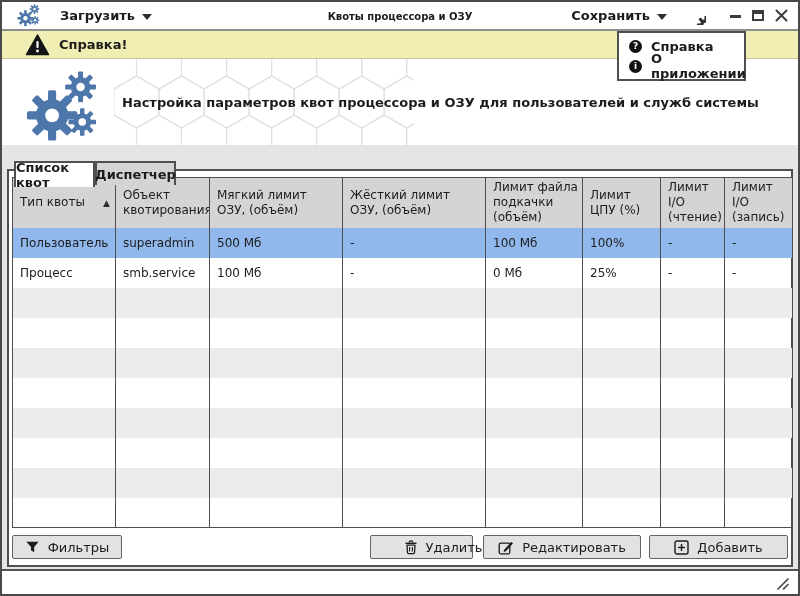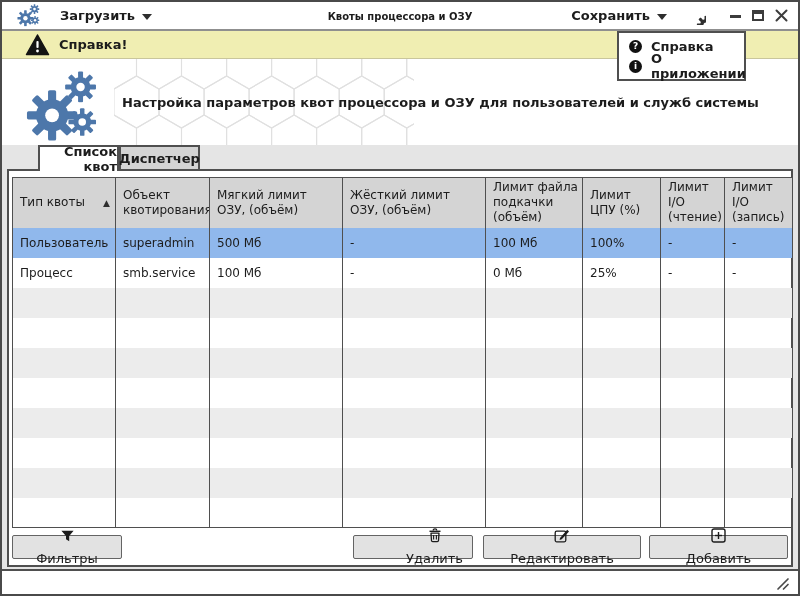--- a/index.html
+++ b/index.html
@@ -32,22 +32,22 @@
   .banner-text { font-size: 13px; font-weight: bold; margin-left: 9px; }
 
   
   .hero { position: absolute; top: 57px; left: 0; right: 0; height: 86px; background: #fff; overflow: hidden; }
   .hex-bg { position: absolute; left: 112px; top: 0; right: 0; bottom: 0; }
   .hero-logo { position: absolute; left: 24px; top: 12px; width: 84px; height: 72px; color: #4d77aa; }
   .hero-text { position: absolute; left: 120px; top: 50%; transform: translateY(-50%);
     font-size: 13px; font-weight: bold; z-index: 2; white-space: nowrap; }
 
   
-  .tabbar { position: absolute; top: 143px; left: 0; right: 0; height: 26px; z-index: 3;
-    display: flex; align-items: flex-start; padding-left: 36px; text-align: right; }
+  .tabbar { position: absolute; top: 159px; left: 0; right: 0; height: 26px; z-index: 3;
+    display: flex; align-items: flex-start; padding-left: 12px; }
   .tab { font-size: 13px; font-weight: bold; display: flex; align-items: center; justify-content: center;
     border: 2px solid #4f4f4f; border-bottom: none; cursor: default; }
   .tab-active { background: #fff; width: 81px; height: 26px; }
   .tab-inactive { background: #d4d4d4; width: 81px; height: 24px; }
 
   
   .panel { position: absolute; top: 167px; left: 5px; right: 5px; bottom: 27px;
     border: 2px solid #4f4f4f; background: #fff; z-index: 1; }
 
   
@@ -63,24 +63,24 @@
   tr.row-selected td { background: #90b8ec; }
   tr.row-alt td { background: #ececec; }
   .sort-arrow { position: absolute; right: 5px; top: 50%; transform: translateY(-50%);
     font-size: 9px; color: #2e2e2e; }
 
   
   .actions { position: absolute; left: 3px; right: 3px; bottom: 6px; height: 24px;
     display: flex; align-items: stretch; }
   .btn { display: flex; align-items: center; justify-content: center; gap: 8px;
     background: #e2e2e2; border: 1.5px solid #646464; border-radius: 2px;
-    font-size: 13px; color: #1c1c1c; cursor: default; flex-direction: column; }
+    font-size: 13px; color: #1c1c1c; cursor: default; }
   .btn svg { flex: 0 0 auto; }
   .btn-filters { width: 110px; margin-right: auto; }
-  .btn-delete { width: 120px; padding-left: 43px; }
+  .btn-delete { width: 103px; padding-left: 43px; }
   .btn-edit { width: 158px; margin-left: 10px; }
   .btn-add { width: 139px; margin-left: 8px; }
 
   
   .statusbar { position: absolute; left: 0; right: 0; bottom: 0; height: 25px;
     border-top: 2px solid #4f4f4f; background: #fff; }
   .resize-grip { position: absolute; right: 8px; bottom: 3px; width: 16px; height: 16px; }
 
   
   .dropdown { position: absolute; top: 29px; right: 52px; width: 129px; background: #fff;

